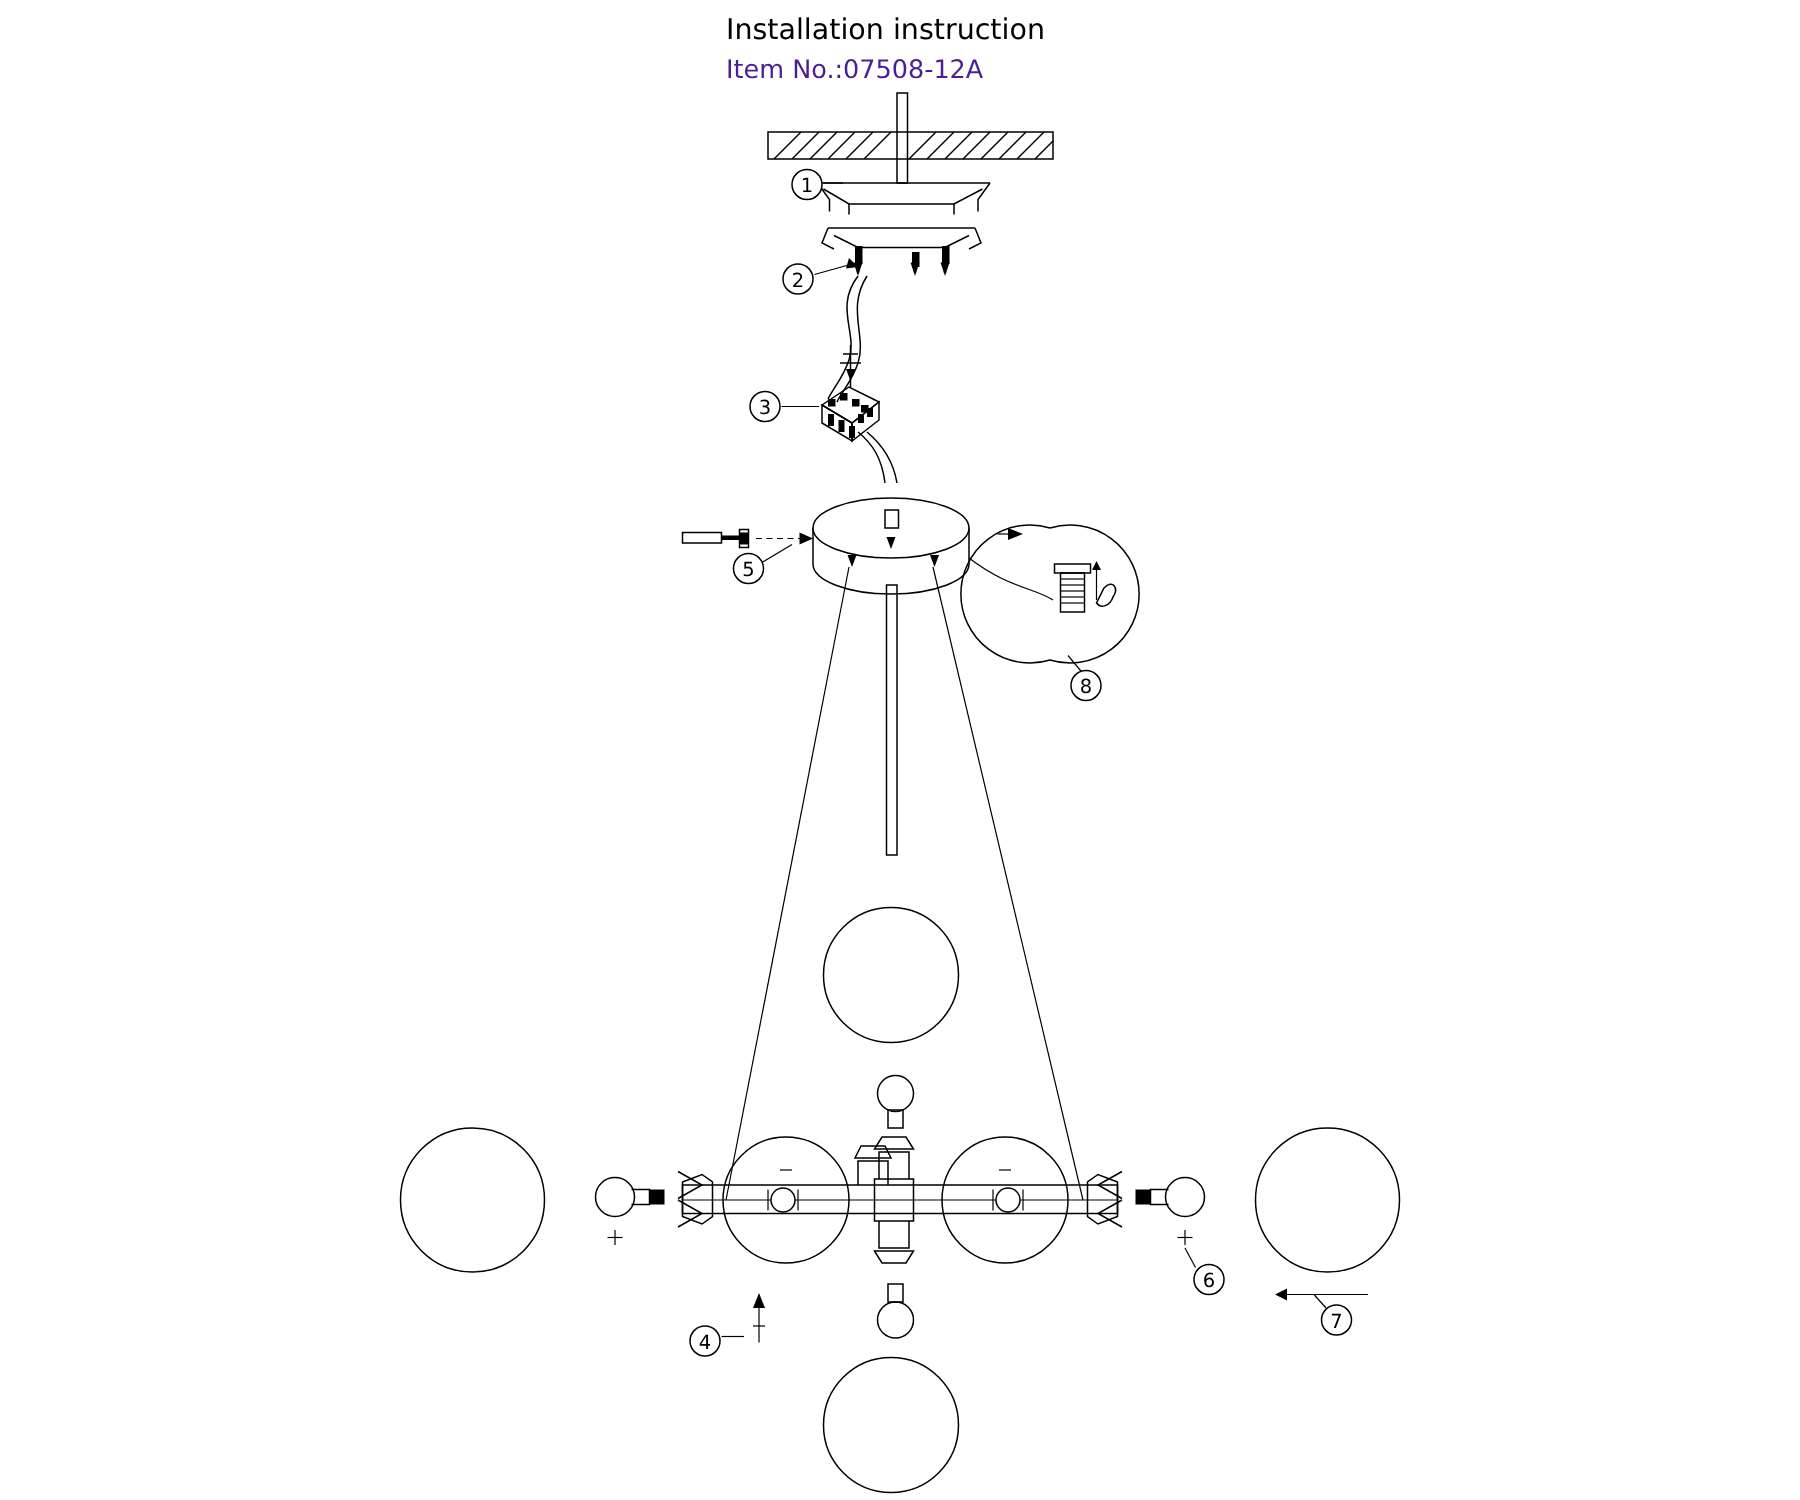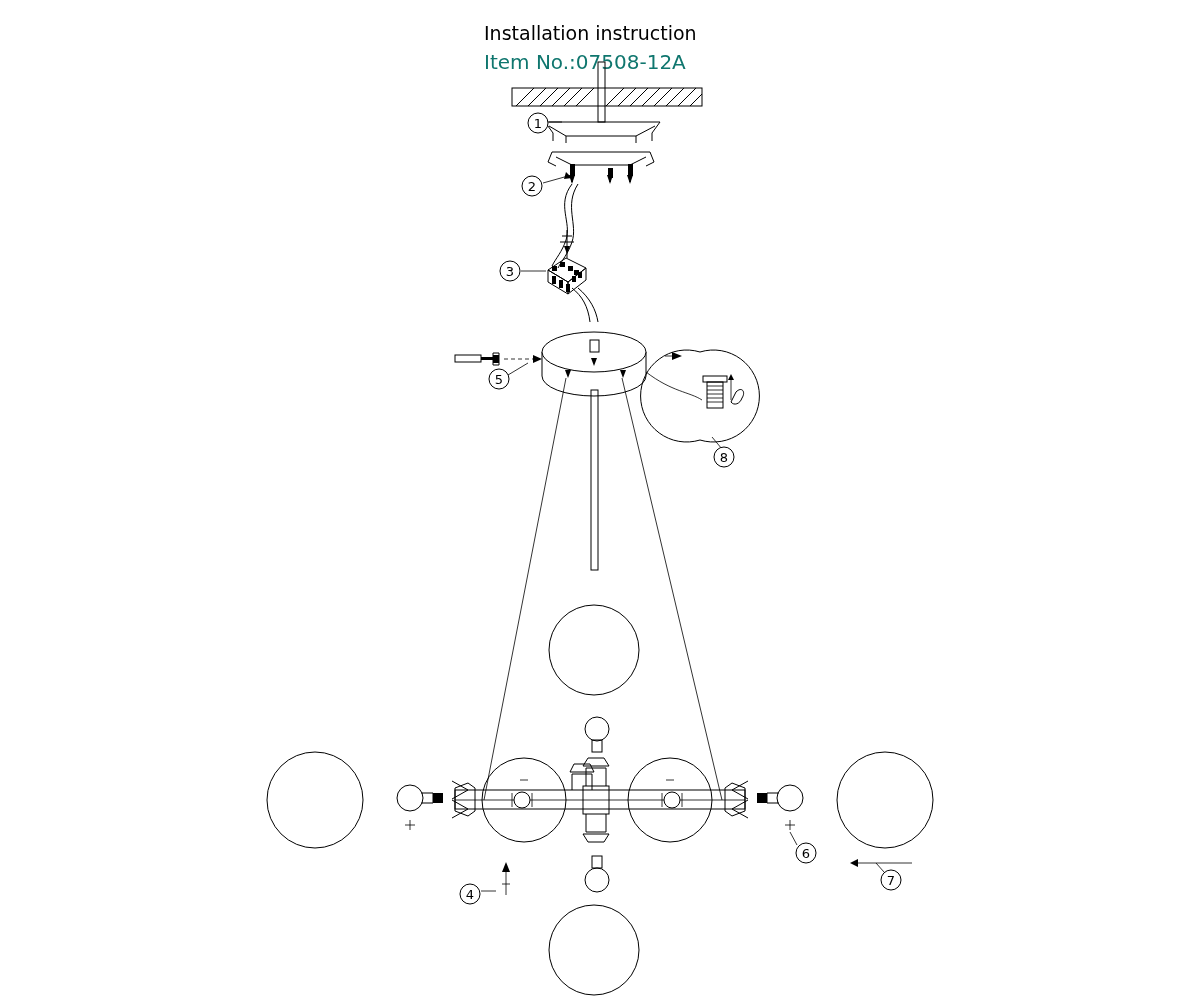--- a/index.html
+++ b/index.html
@@ -13,31 +13,31 @@
   #page {
     position: relative;
     width: 1200px;
     height: 1000px;
     background: #ffffff;
     overflow: hidden;
   }
   .title-block {
     position: absolute;
     left: 484px;
-    top: 20px;
+    top: 7px;
     line-height: 1.45;
   }
   .title-line1 {
     font-size: 19px;
     color: #000;
     white-space: nowrap;
   }
   .title-line2 {
-    font-size: 20px;
-    color: #0f766e;
+    font-size: 17px;
+    color: #4c1d95;
     white-space: nowrap;
   }
   svg.diagram {
     position: absolute;
     left: 0;
     top: 0;
     width: 1200px;
     height: 1000px;
   }
   .ln { stroke: #000; fill: none; stroke-width: 1; }

